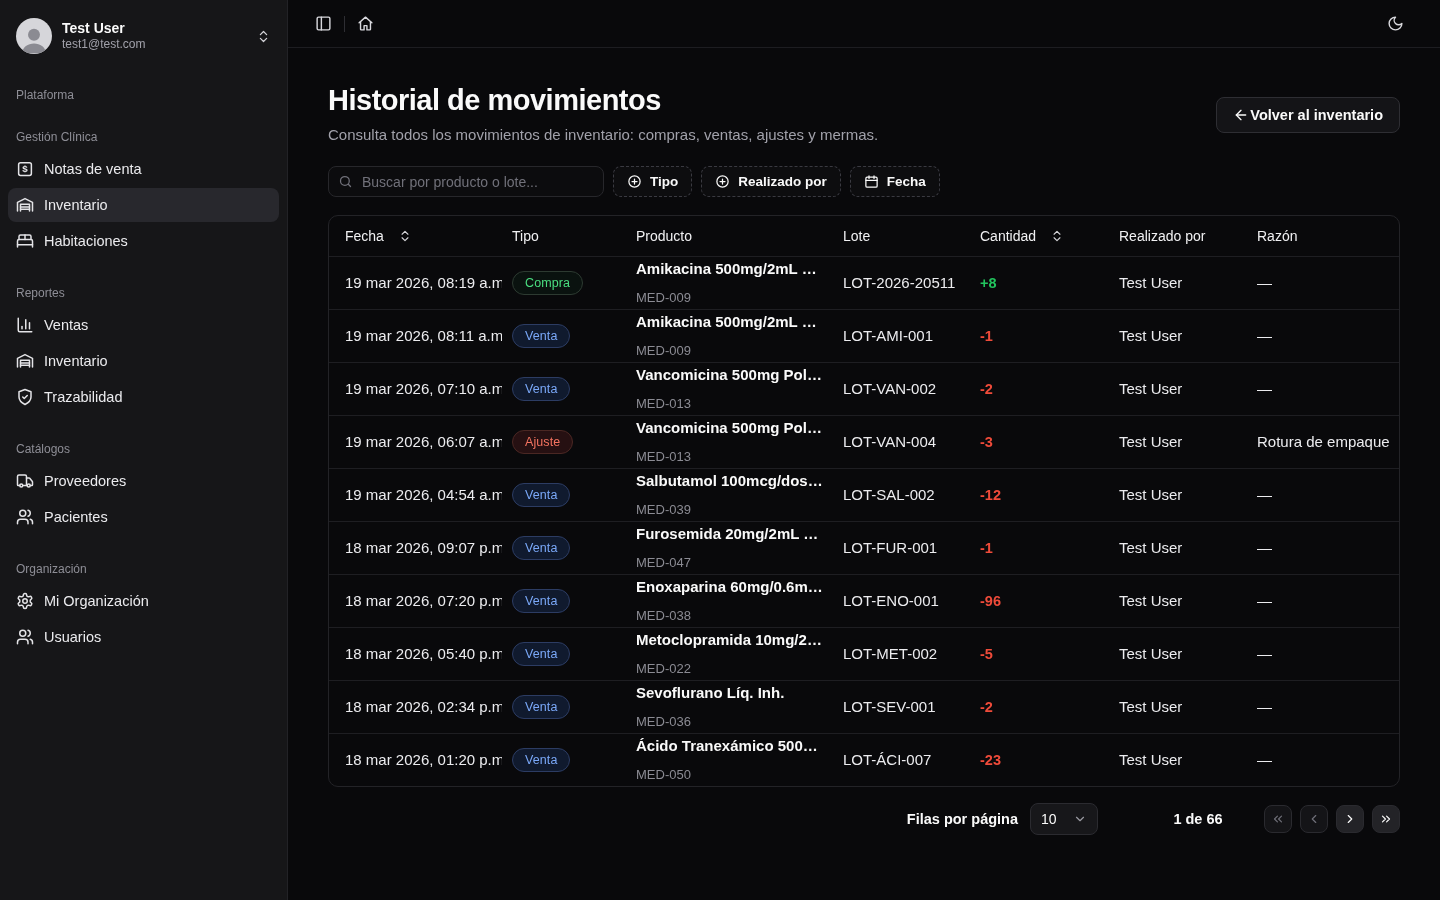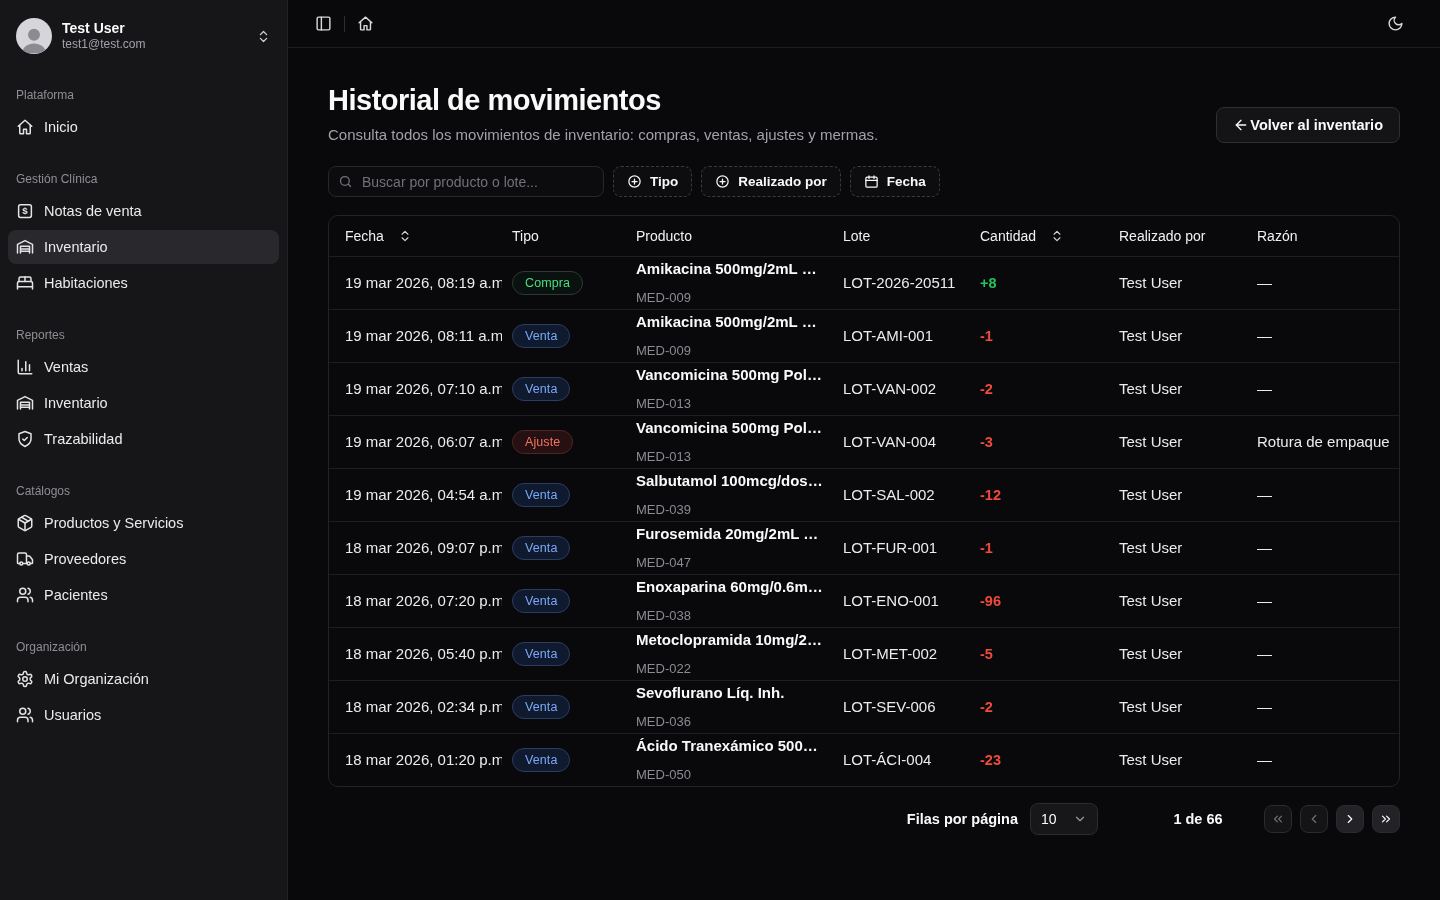--- a/index.html
+++ b/index.html
@@ -43,21 +43,21 @@
   .main { flex:1; display:flex; flex-direction:column; min-width:0; }
   .topbar {
     height:48px; display:flex; align-items:center;
     padding:0 36px 0 27px; border-bottom:1px solid #1d1d21; gap:12px;
   }
   .topbar .ic { width:17px; height:17px; color:#d9d9de; cursor:pointer; }
   .tb-divider { width:1px; height:16px; background:#2e2e33; }
   .tb-spacer { flex:1; }
 
   .content { padding:36px 40px 0; }
-  .page-head { display:flex; align-items:flex-end; justify-content:space-between; }
+  .page-head { display:flex; align-items:center; justify-content:space-between; }
   .page-title { font-size:29px; font-weight:700; letter-spacing:-0.5px; }
   .page-sub { margin-top:9px; font-size:15px; color:#a1a1aa; }
   .back-btn {
     display:flex; align-items:center; gap:1px; height:36px; padding:0 16px;
     background:#141417; border:1px solid #2e2e33; border-radius:8px;
     color:#fafafa; font-size:14.5px; font-weight:600; cursor:pointer; margin-top:3px;
     font-family:inherit;
   }
   .back-btn .ic { width:16px; height:16px; }
 
@@ -253,26 +253,20 @@
       <div class="user-email">test1@test.com</div>
     </div>
     <svg class="ic user-caret" style="width:15px;height:15px">
         <use href="#i-updown"></use>
       </svg>
   </div>
 
   <nav>
     <div class="nav-section">
       <div class="nav-label">Plataforma</div>
-      <div class="nav-item">
-        <svg class="ic">
-            <use href="#i-home"></use>
-          </svg>
-        <span>Inicio</span>
-      </div>
     </div>
 
     <div class="nav-section">
       <div class="nav-label">Gestión Clínica</div>
       <div class="nav-item">
         <svg class="ic">
             <use href="#i-dollar"></use>
           </svg>
         <span>Notas de venta</span>
       </div>
@@ -307,26 +301,20 @@
       <div class="nav-item">
         <svg class="ic">
             <use href="#i-shield"></use>
           </svg>
         <span>Trazabilidad</span>
       </div>
     </div>
 
     <div class="nav-section">
       <div class="nav-label">Catálogos</div>
-      <div class="nav-item">
-        <svg class="ic">
-            <use href="#i-package"></use>
-          </svg>
-        <span>Productos y Servicios</span>
-      </div>
       <div class="nav-item">
         <svg class="ic">
             <use href="#i-truck"></use>
           </svg>
         <span>Proveedores</span>
       </div>
       <div class="nav-item">
         <svg class="ic">
             <use href="#i-users"></use>
           </svg>
@@ -537,33 +525,33 @@
             <td>Test User</td>
             <td>—</td>
           </tr>
           <tr>
             <td>18 mar 2026, 02:34 p.m.</td>
             <td><span class="badge badge-blue">Venta</span></td>
             <td>
                 <div class="pname">Sevoflurano Líq. Inh.</div>
                 <div class="sku">MED-036</div>
               </td>
-            <td>LOT-SEV-006</td>
+            <td>LOT-SEV-001</td>
             <td><span class="qty qty-neg">-2</span></td>
             <td>Test User</td>
             <td>—</td>
           </tr>
           <tr>
             <td>18 mar 2026, 01:20 p.m.</td>
             <td><span class="badge badge-blue">Venta</span></td>
             <td>
                 <div class="pname">Ácido Tranexámico 500mg...</div>
                 <div class="sku">MED-050</div>
               </td>
-            <td>LOT-ÁCI-004</td>
+            <td>LOT-ÁCI-007</td>
             <td><span class="qty qty-neg">-23</span></td>
             <td>Test User</td>
             <td>—</td>
           </tr>
         </tbody>
       </table>
     </div>
 
     <div class="pagination">
       <span class="rows-label">Filas por página</span>

